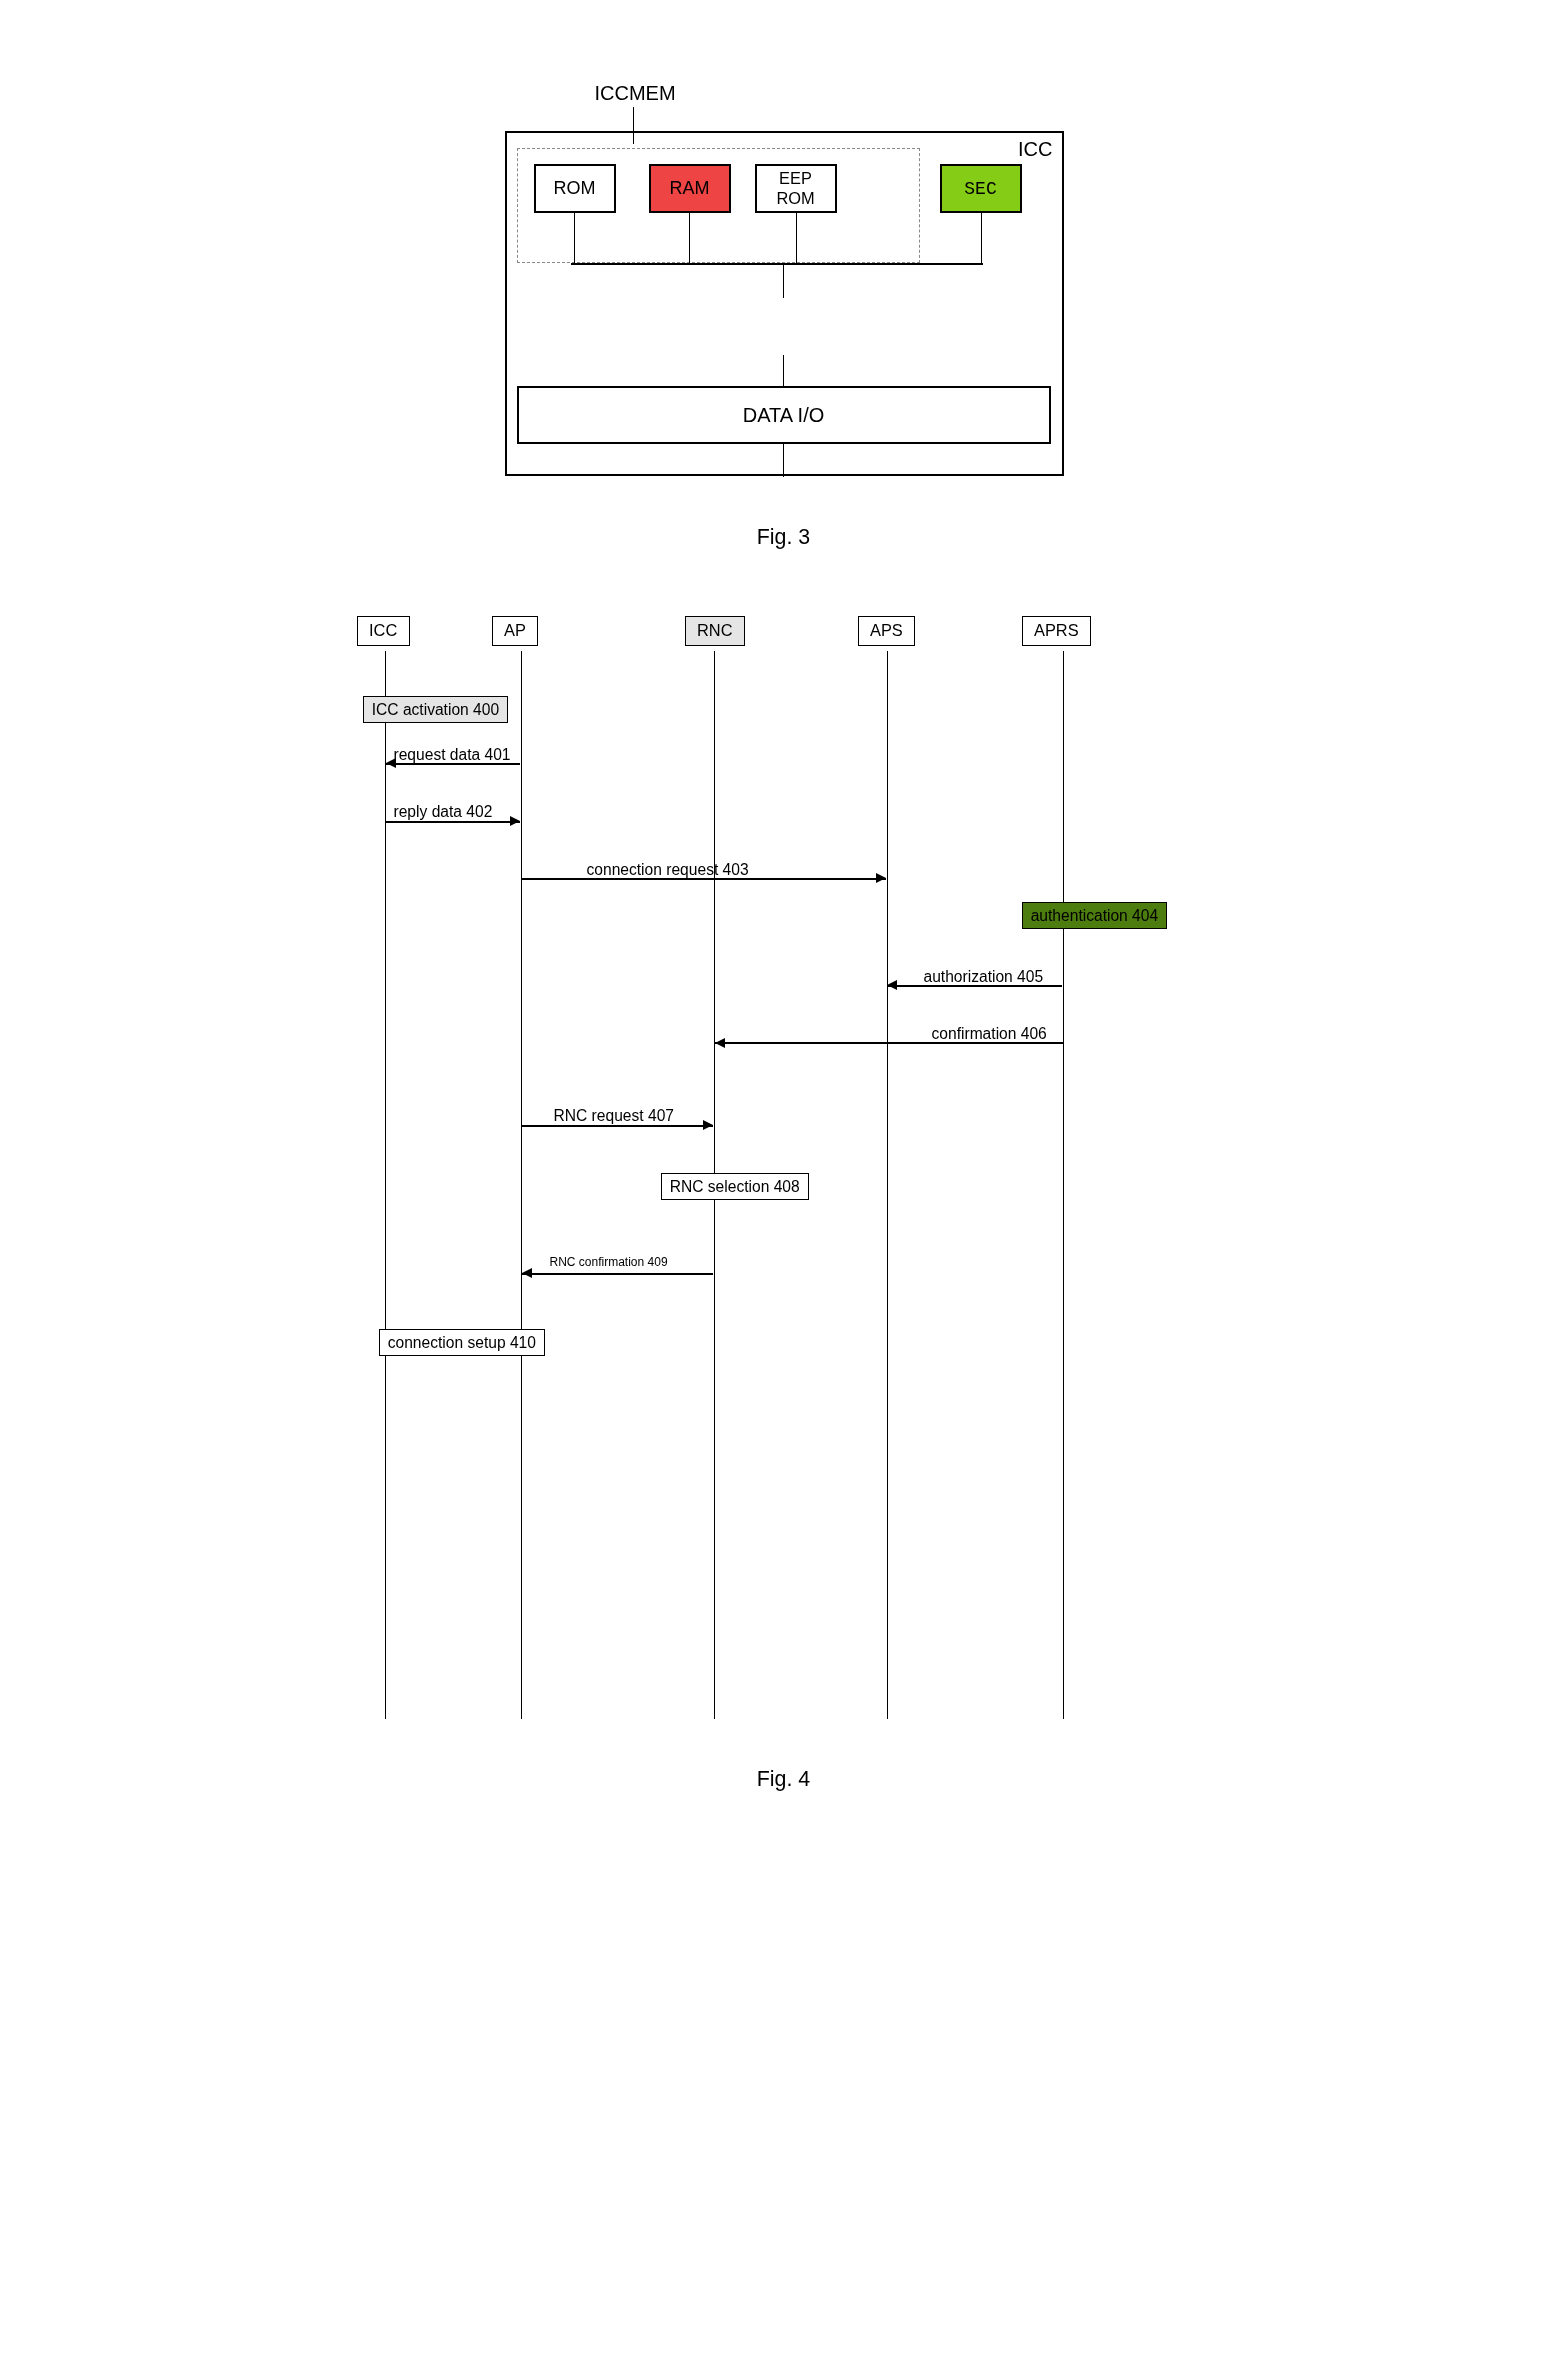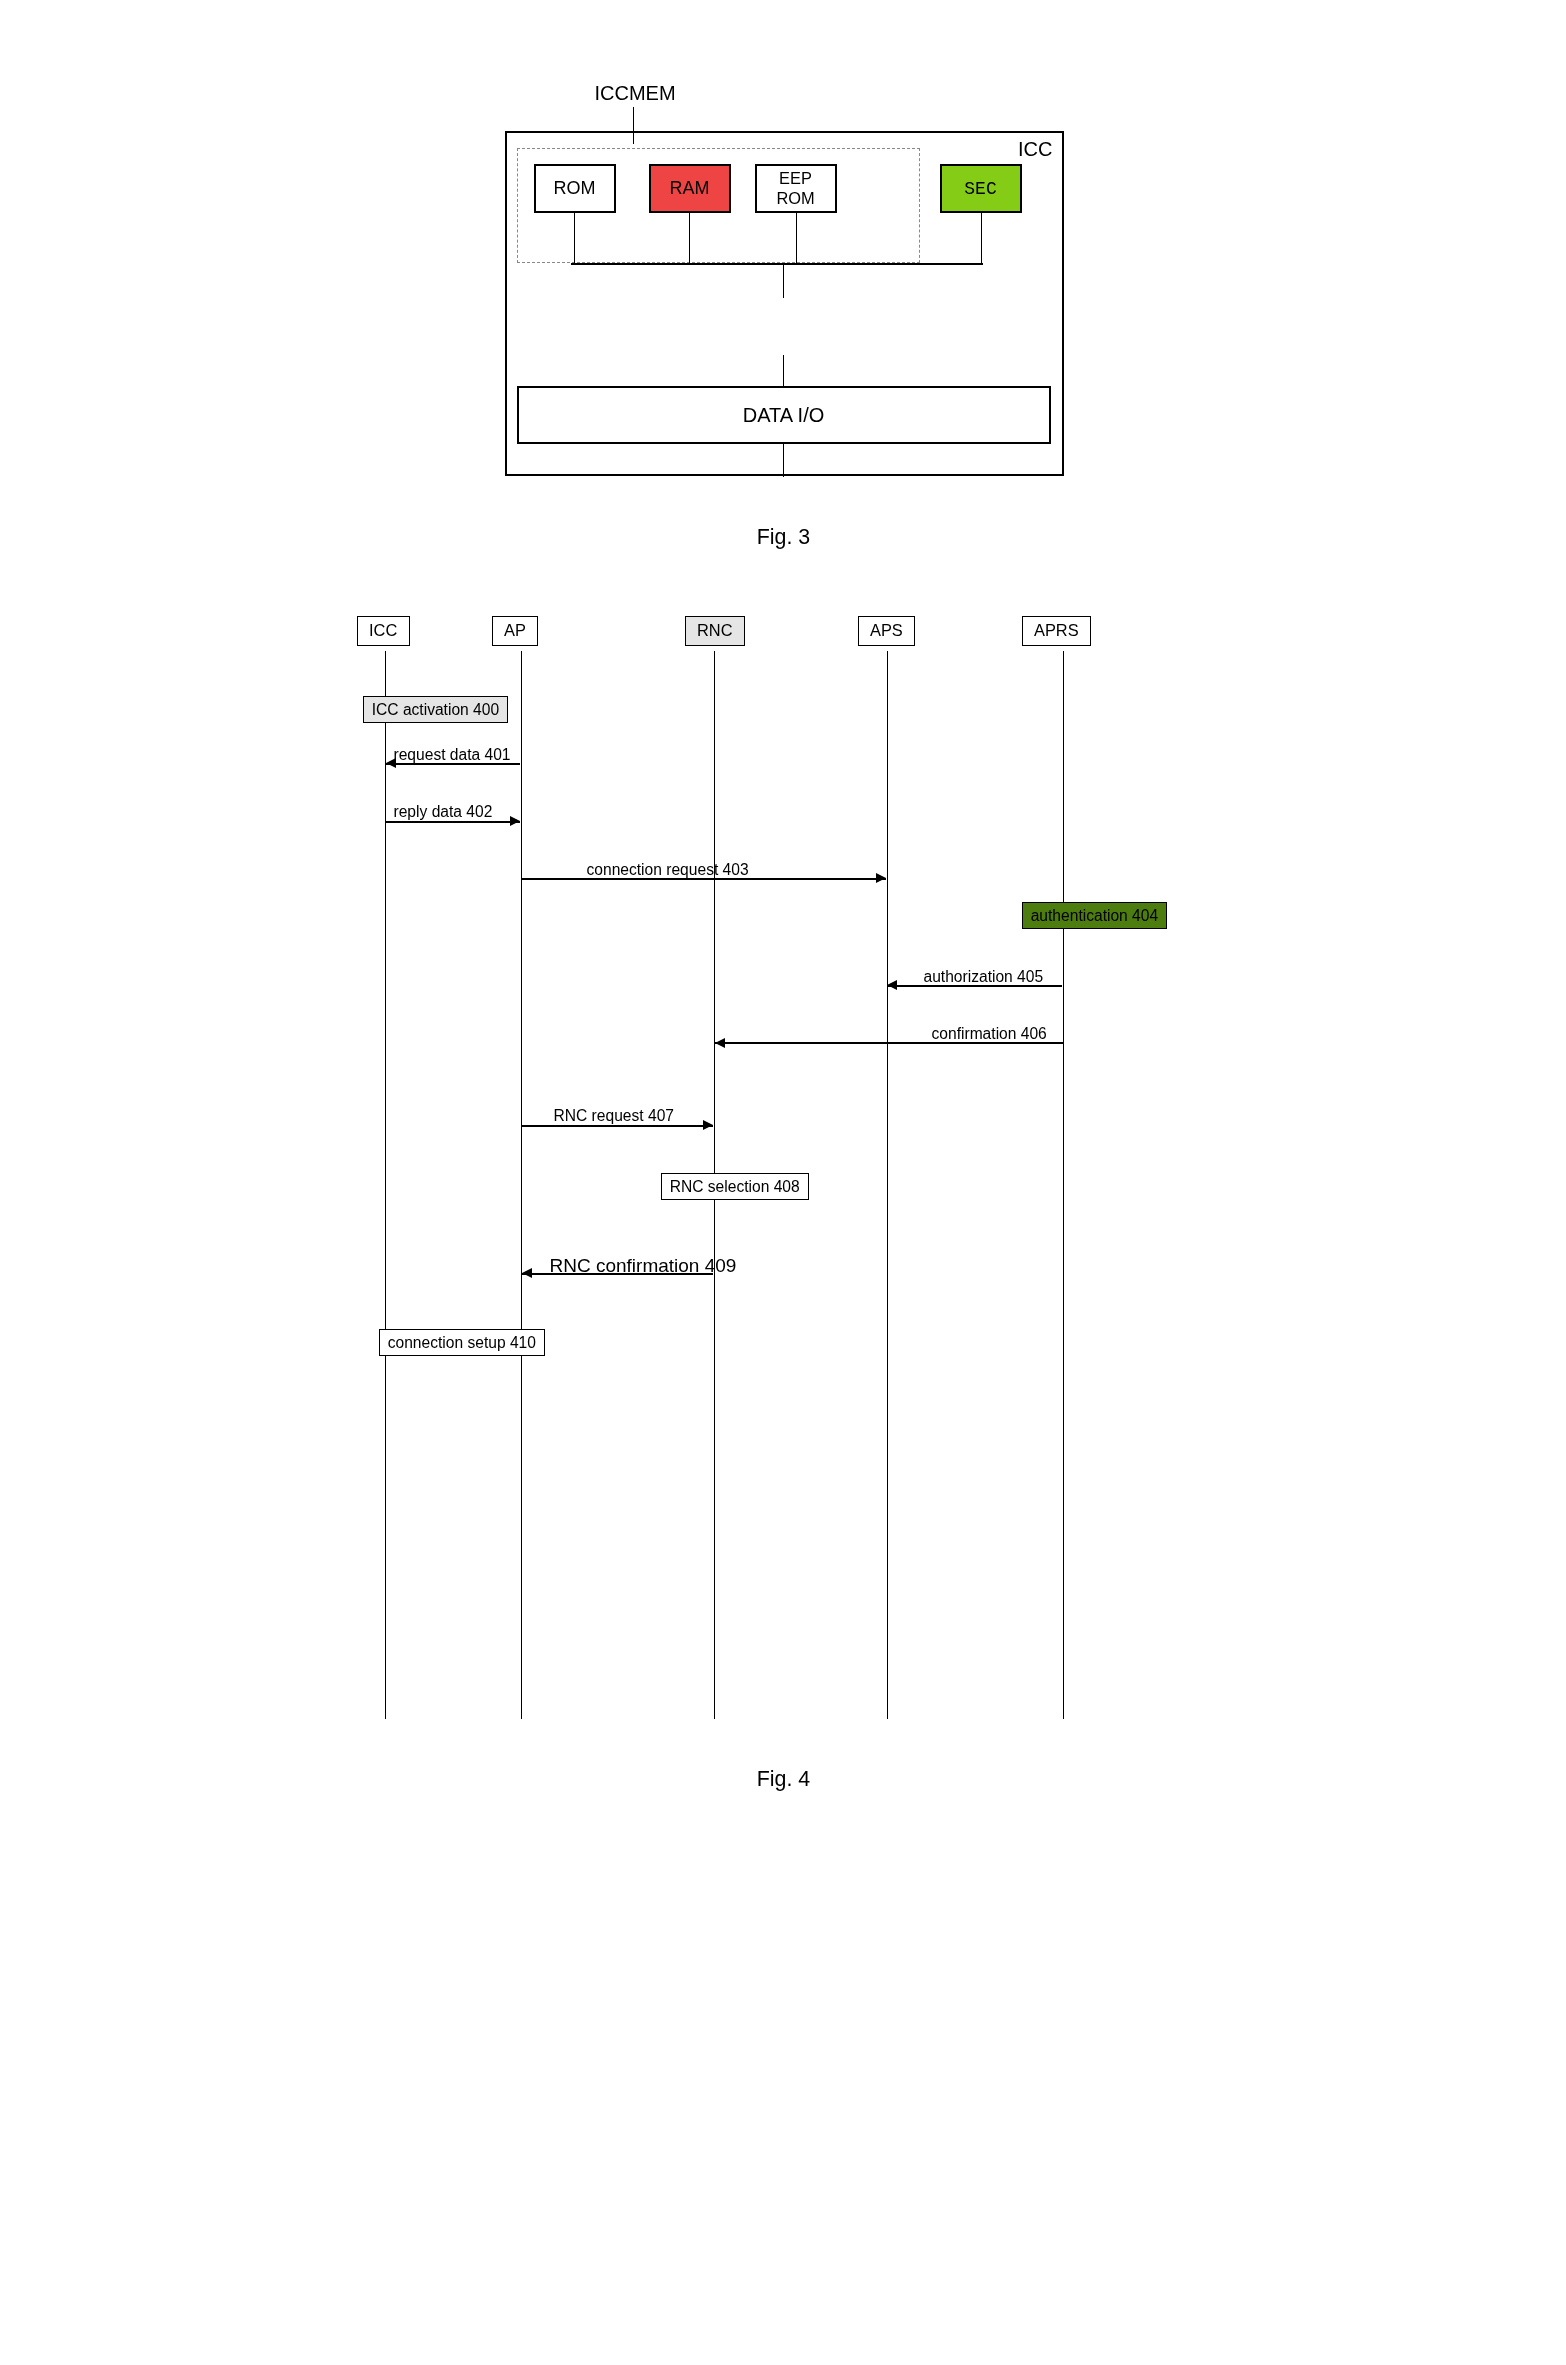--- a/index.html
+++ b/index.html
@@ -114,21 +114,21 @@
       <div style="position:absolute; top:409px; left:600px; font-size:15.6px; font-family:Arial,sans-serif; white-space:nowrap;">confirmation 406</div>
 
       <div style="position:absolute; top:509px; left:190px; width:191px; height:1.6px; background:#000;"></div>
       <div style="position:absolute; top:504px; left:371px; width:0; height:0; border-left:10px solid #000; border-top:5.8px solid transparent; border-bottom:5.8px solid transparent;"></div>
       <div style="position:absolute; top:491px; left:222px; font-size:15.6px; font-family:Arial,sans-serif; white-space:nowrap;">RNC request 407</div>
 
       <div style="position:absolute; top:557px; left:329px; border:1.6px solid #000; padding:3.3px 8.2px; font-size:15.6px; font-family:Arial,sans-serif; background:#fff; white-space:nowrap;">RNC selection  408</div>
 
       <div style="position:absolute; top:657px; left:190px; width:191px; height:1.6px; background:#000;"></div>
       <div style="position:absolute; top:652px; left:190px; width:0; height:0; border-right:10px solid #000; border-top:5.8px solid transparent; border-bottom:5.8px solid transparent;"></div>
-      <div style="position:absolute; top:639px; left:218px; font-size:19px; font-family:Arial,sans-serif; white-space:nowrap;">RNC confirmation 409</div>
+      <div style="position:absolute; top:639px; left:218px; font-size:12px; font-family:Arial,sans-serif; white-space:nowrap;">RNC confirmation 409</div>
 
       <div style="position:absolute; top:713px; left:30px; border:1.6px solid #000; padding:3.3px 8.2px; font-size:15.6px; font-family:Arial,sans-serif; background:#fff; white-space:nowrap;margin-left:17px;">connection setup 410</div>
 
     </div>
     <div style="font-size:21.4px; font-family:Arial,sans-serif;">Fig. 4</div>
   </div>
 
 </div>
 
 

